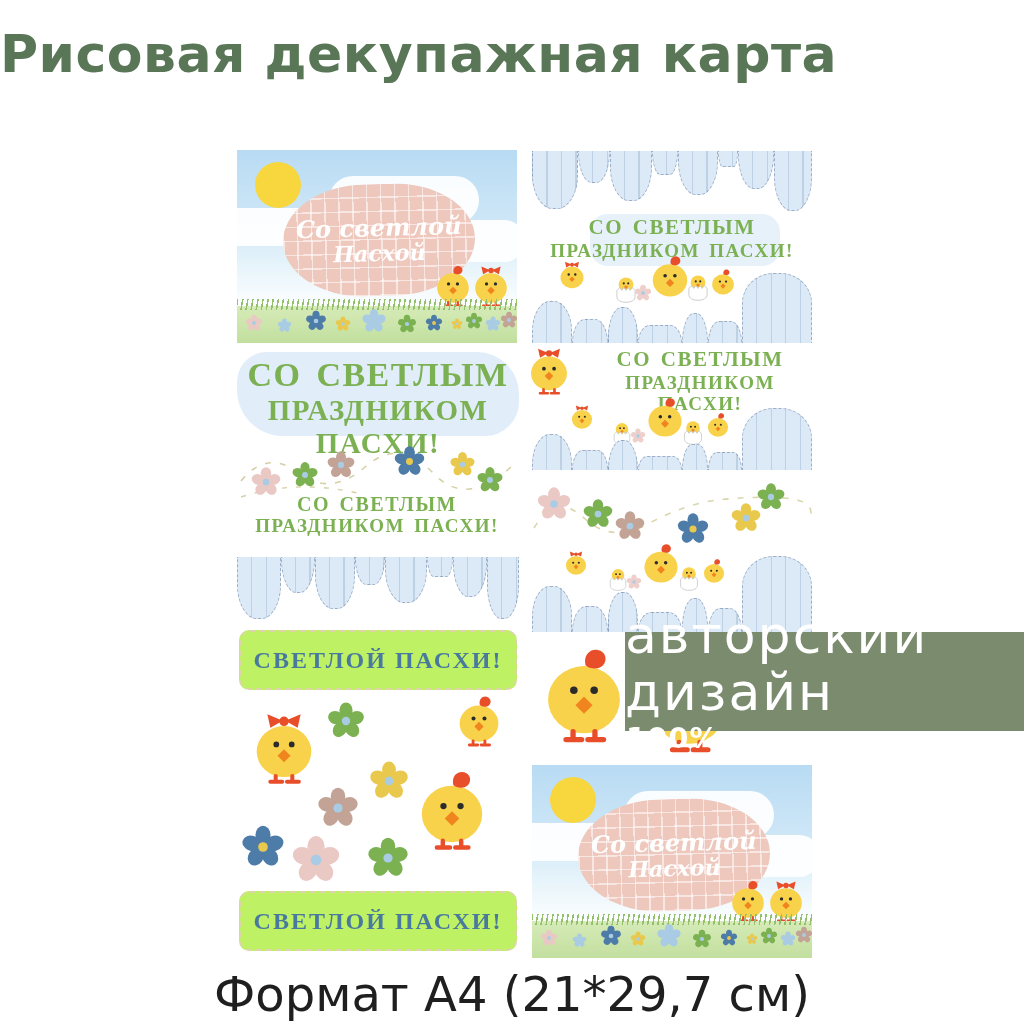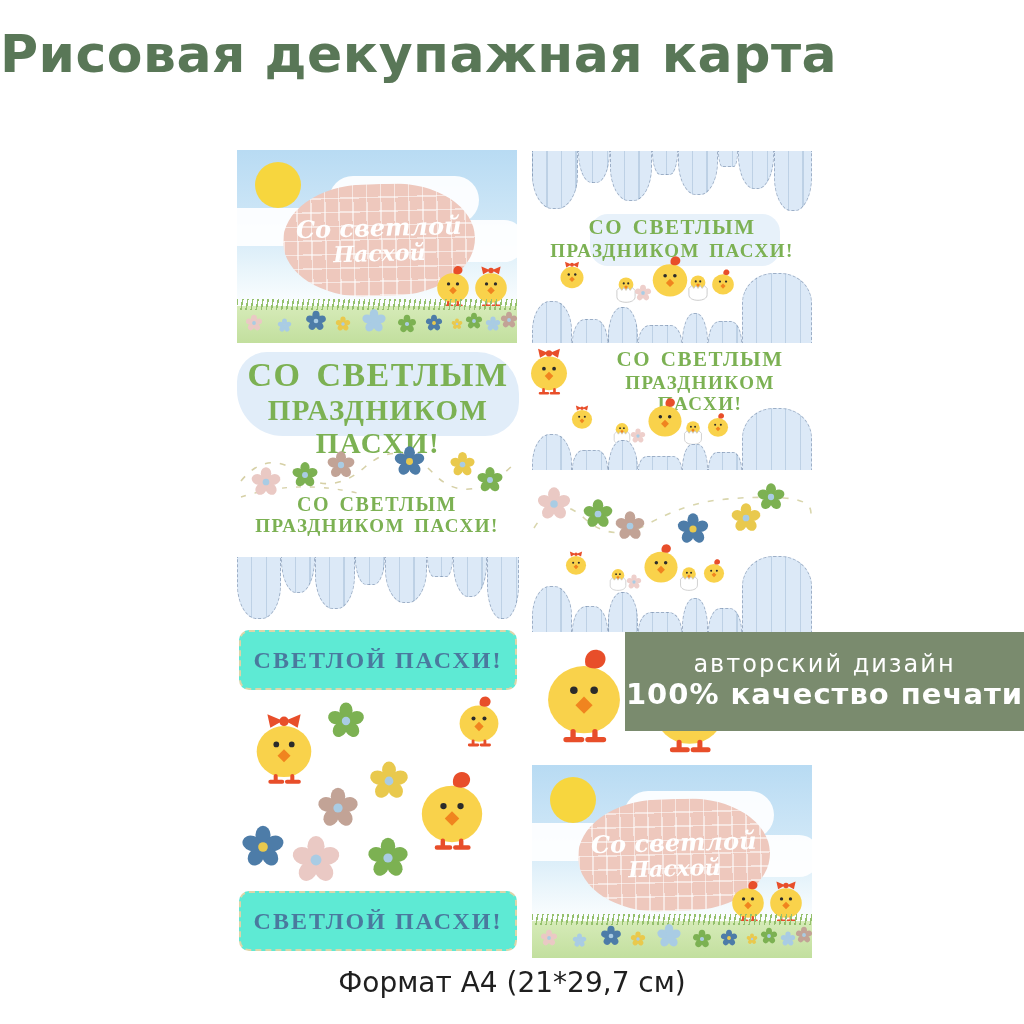--- a/index.html
+++ b/index.html
@@ -40,30 +40,30 @@
           border:1.5px dashed rgba(80,105,140,.45)}
   .band-top{align-items:flex-start}
   .band-top i{border-top:none;border-radius:0 0 45% 45%/0 0 34px 34px}
   .band-bot{align-items:flex-end}
   .band-bot i{border-bottom:none;border-radius:45% 45% 0 0/30px 30px 0 0}
 
   
   .greeting{position:absolute;font-family:"Liberation Serif",serif;font-weight:bold;color:#7cb153;
             text-align:center;letter-spacing:1.5px;line-height:1.12;word-spacing:5px}
   .blob{position:absolute;background:#e1edf9;border-radius:28px}
-  .wish-box{position:absolute;border:2px dashed #ddd5a9;border-radius:10px;background:#5eead4;
+  .wish-box{position:absolute;border:2px dashed #ddd5a9;border-radius:10px;background:#bef264;
             display:flex;align-items:center;justify-content:center;
             font-family:"Liberation Serif",serif;font-weight:bold;color:#4a799e;letter-spacing:2px}
 
   .banner{position:absolute;left:625px;top:632px;width:399px;height:99px;background:#7a8b6e;z-index:10;
           display:flex;flex-direction:column;align-items:center;justify-content:center;color:#fff}
-  .banner .b1{font-size:24px;letter-spacing:2px;line-height:1.1}
+  .banner .b1{font-size:52px;letter-spacing:2px;line-height:1.1}
   .banner .b2{font-size:29px;font-weight:bold;letter-spacing:1px;line-height:1.2}
 
-  .footer{position:absolute;left:0;right:0;top:966px;text-align:center;font-size:28px;color:#1f1f1f}
+  .footer{position:absolute;left:0;right:0;top:966px;text-align:center;font-size:48px;color:#1f1f1f}
 
   svg.spr{position:absolute;width:0;height:0}
   .chick,.flower,.egg,.arcs{position:absolute}
 </style>
 </head>
 <body>
 
 <svg class="spr" aria-hidden="true">
   <defs>
     <g id="chick-body-core">

